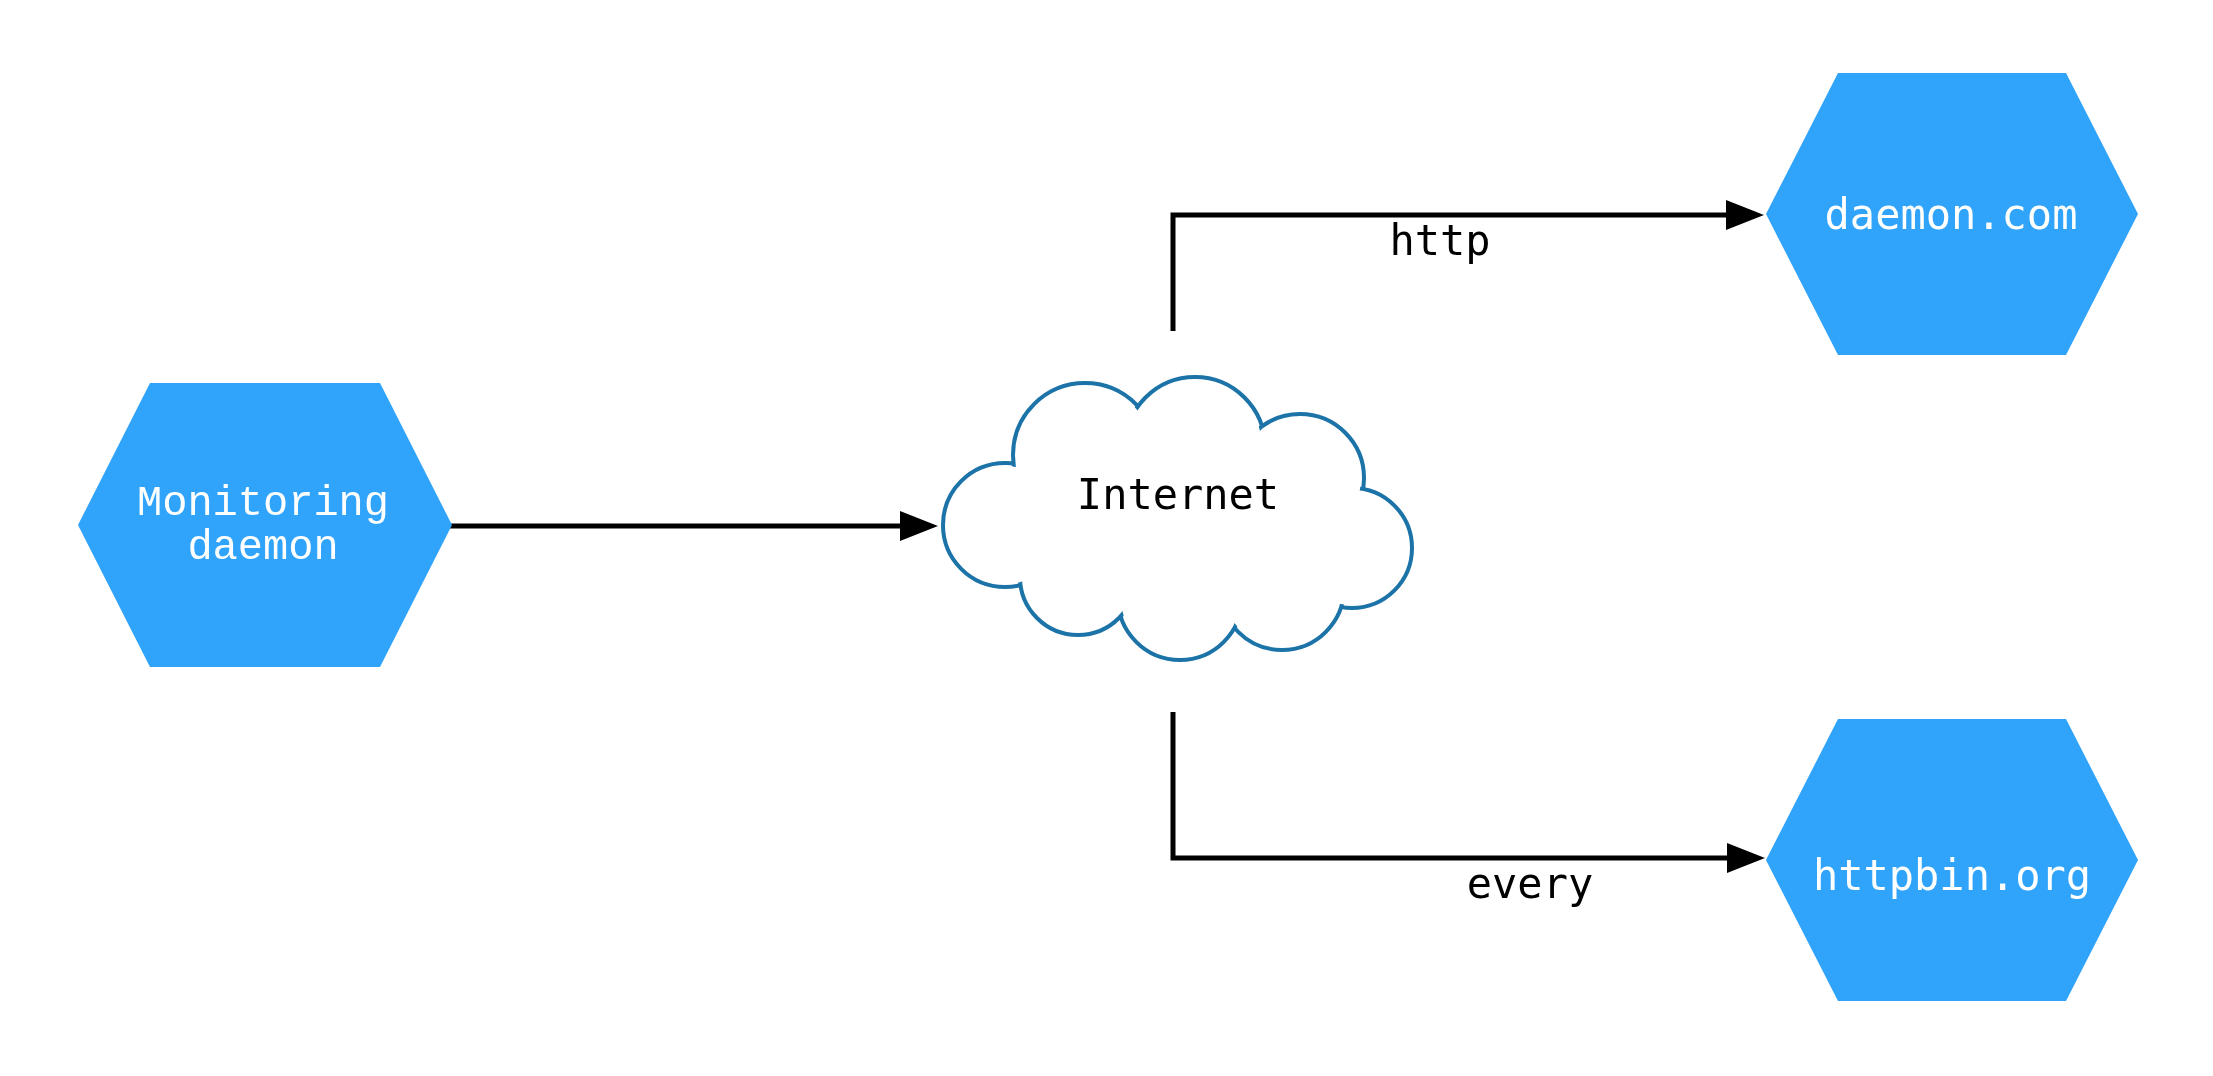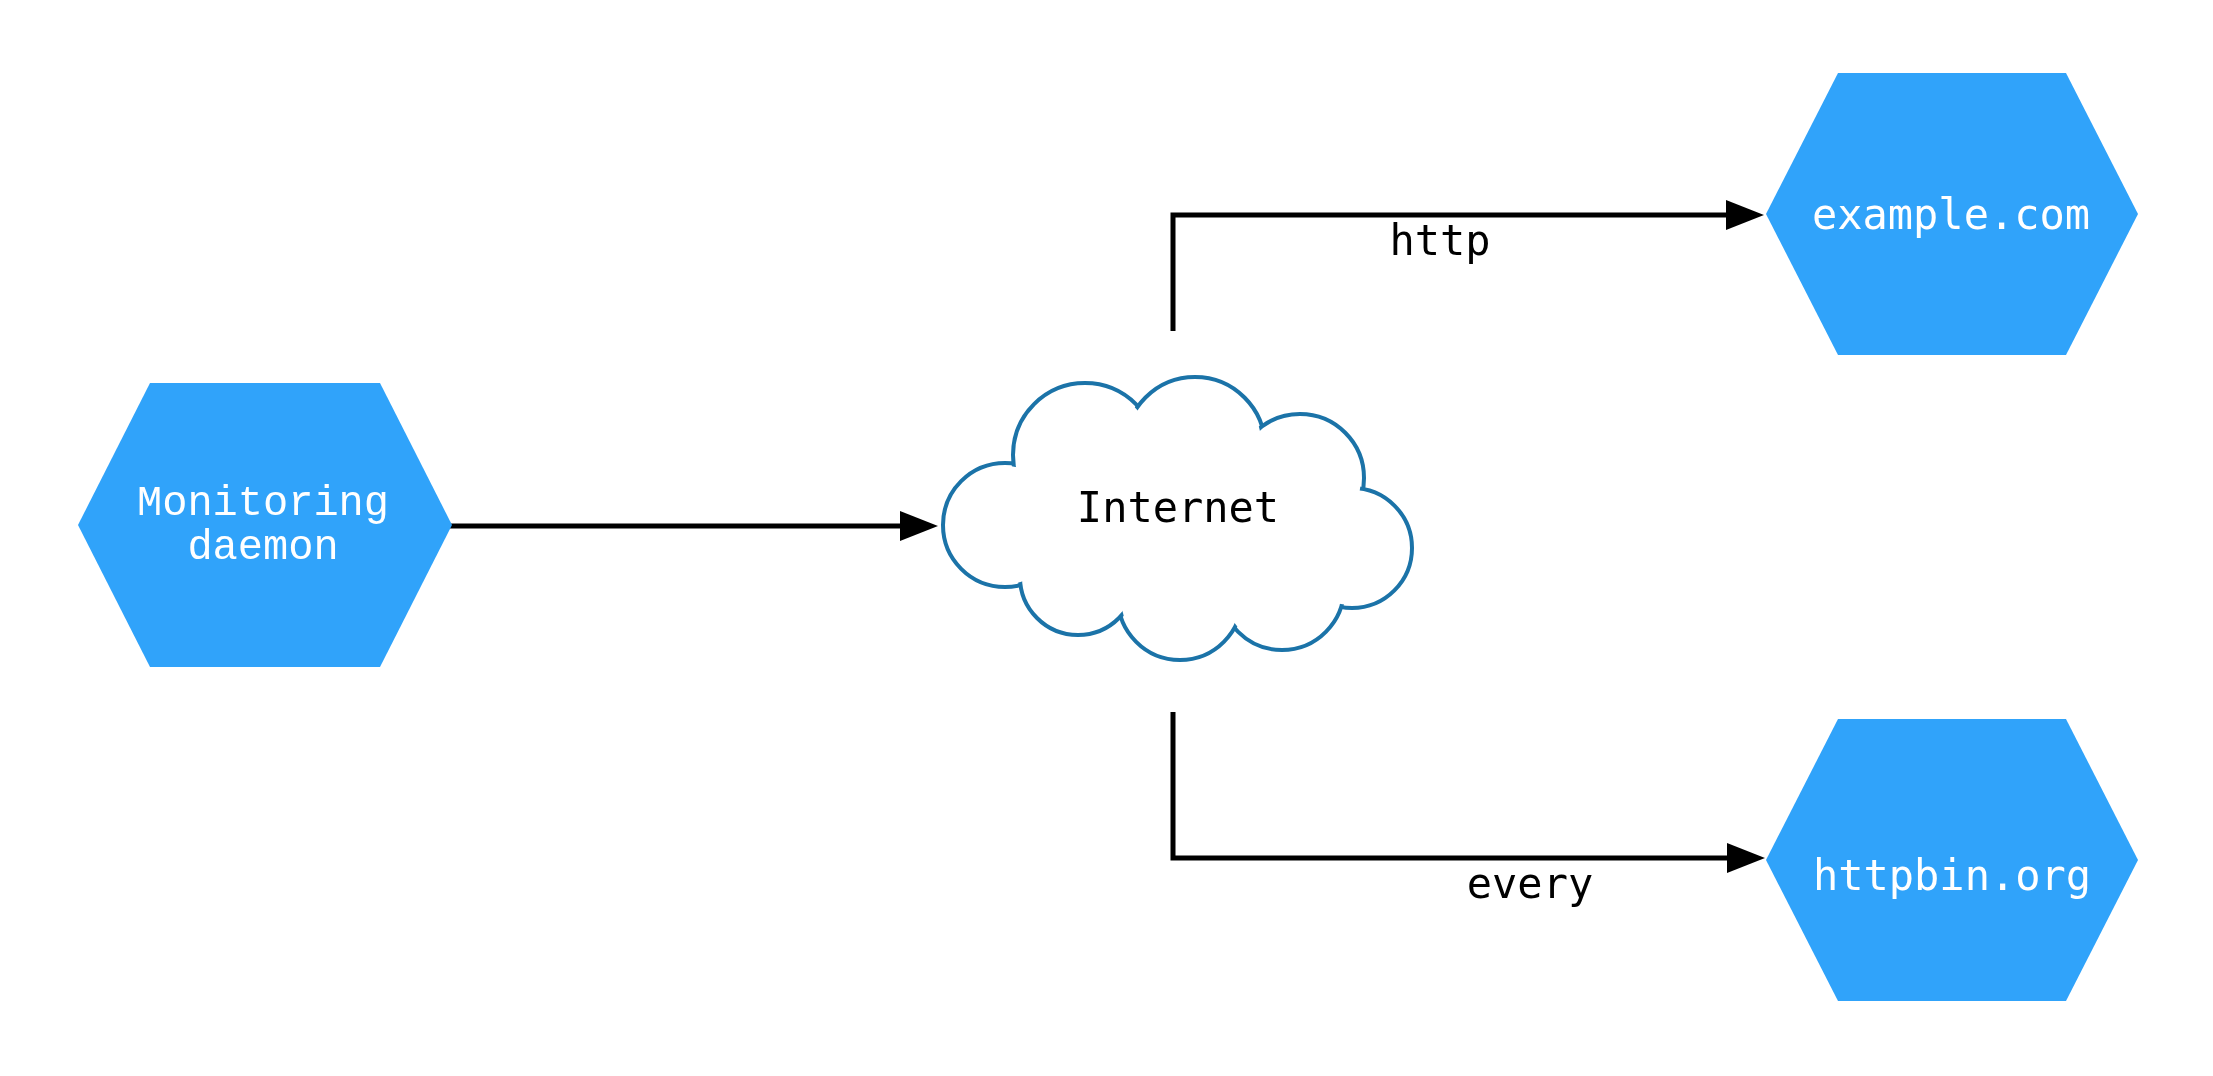--- a/index.html
+++ b/index.html
@@ -113,23 +113,23 @@
       <circle class="cloud-cover" cx="1282" cy="588" r="59"></circle>
       <circle class="cloud-cover" cx="1180" cy="598" r="59"></circle>
       <circle class="cloud-cover" cx="1078" cy="577" r="55"></circle>
       <ellipse class="cloud-cover" cx="1180" cy="520" rx="160" ry="85"></ellipse>
     </g>
   </svg>
 
   <div class="label node-label on-hex" style="left:263px; top:526px;font-family:Liberation Mono, monospace;">Monitoring
 daemon</div>
 
-  <div class="label node-label on-cloud" style="left:1178px; top:508px;">Internet</div>
+  <div class="label node-label on-cloud" style="left:1178px; top:495px;">Internet</div>
 
-  <div class="label node-label on-hex" style="left:1951px; top:215px;">example.com</div>
+  <div class="label node-label on-hex" style="left:1951px; top:215px;">daemon.com</div>
 
   <div class="label node-label on-hex" style="left:1952px; top:861px;margin-top:15px;">httpbin.org</div>
 
 
   <div class="label edge-label" style="left:1440px; top:213px;">http</div>
 
   <div class="label edge-label" style="left:1530px; top:856px;">every</div>
 
 </div>
 

